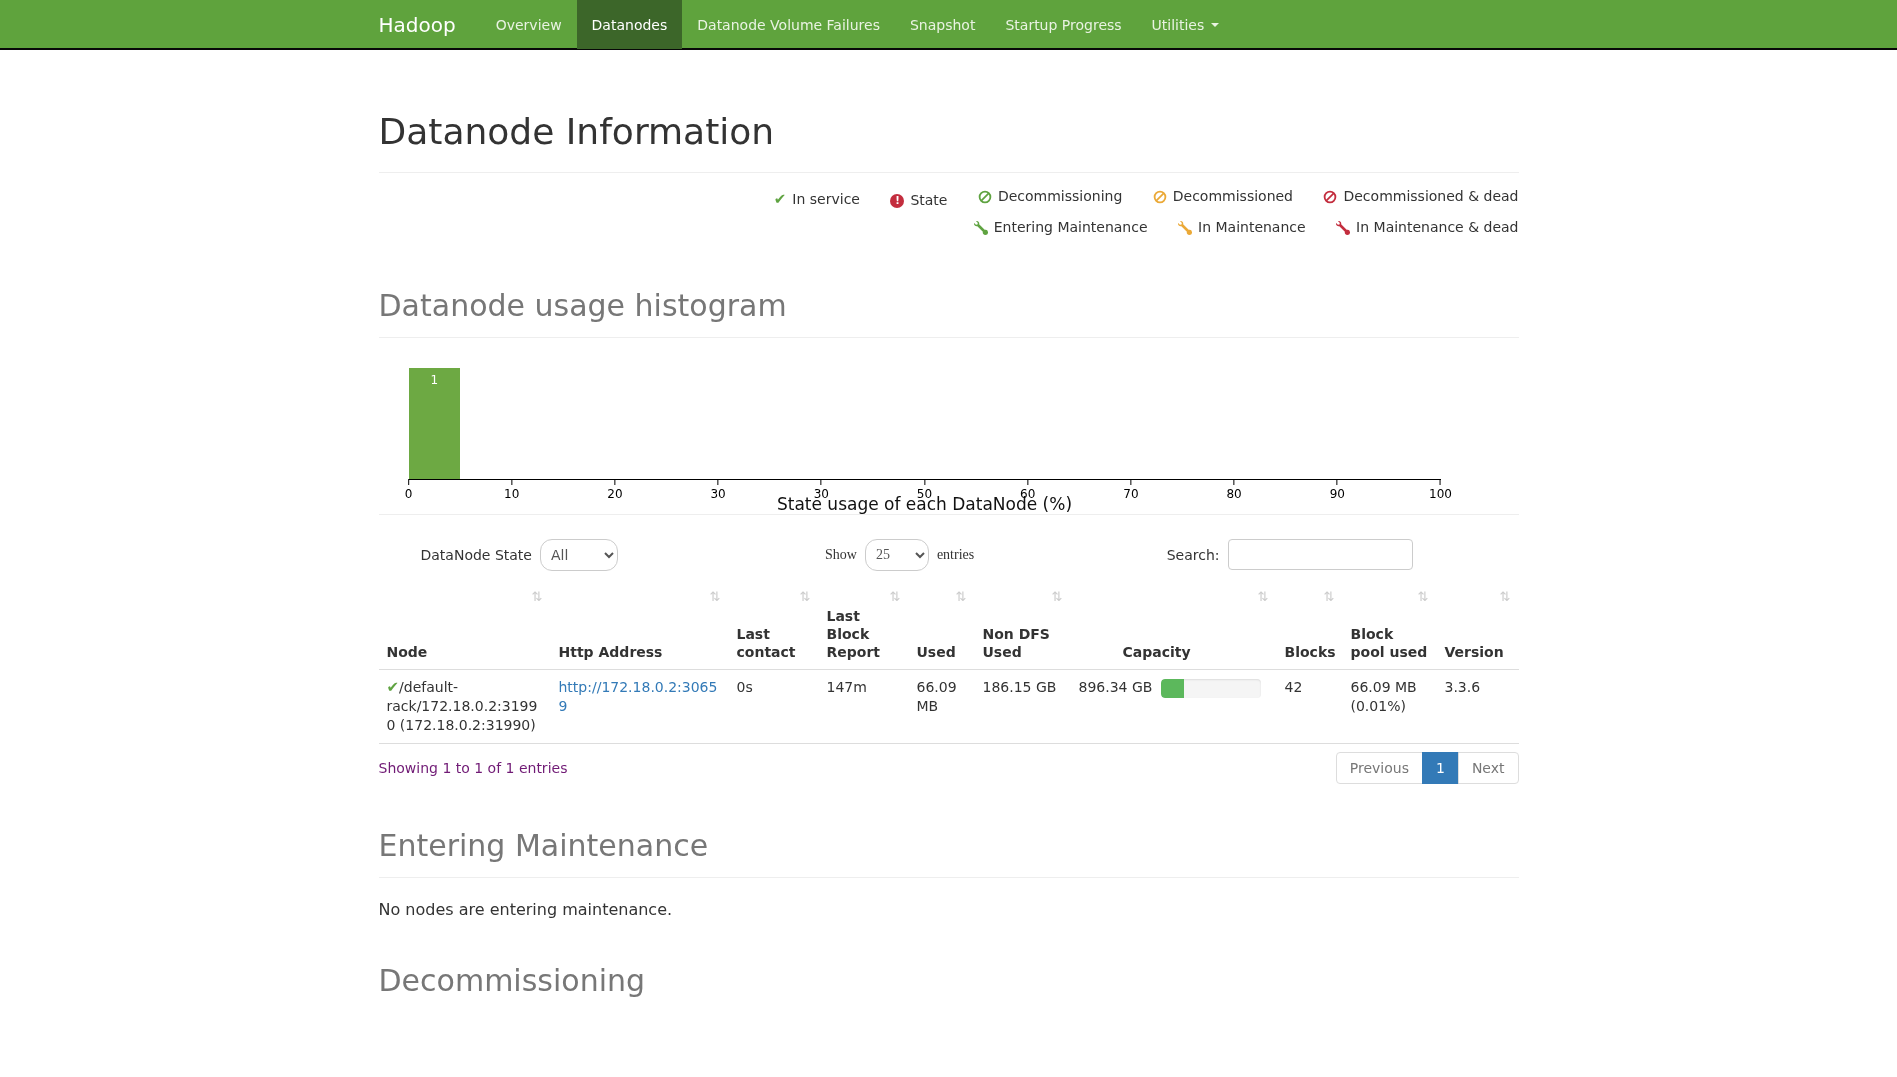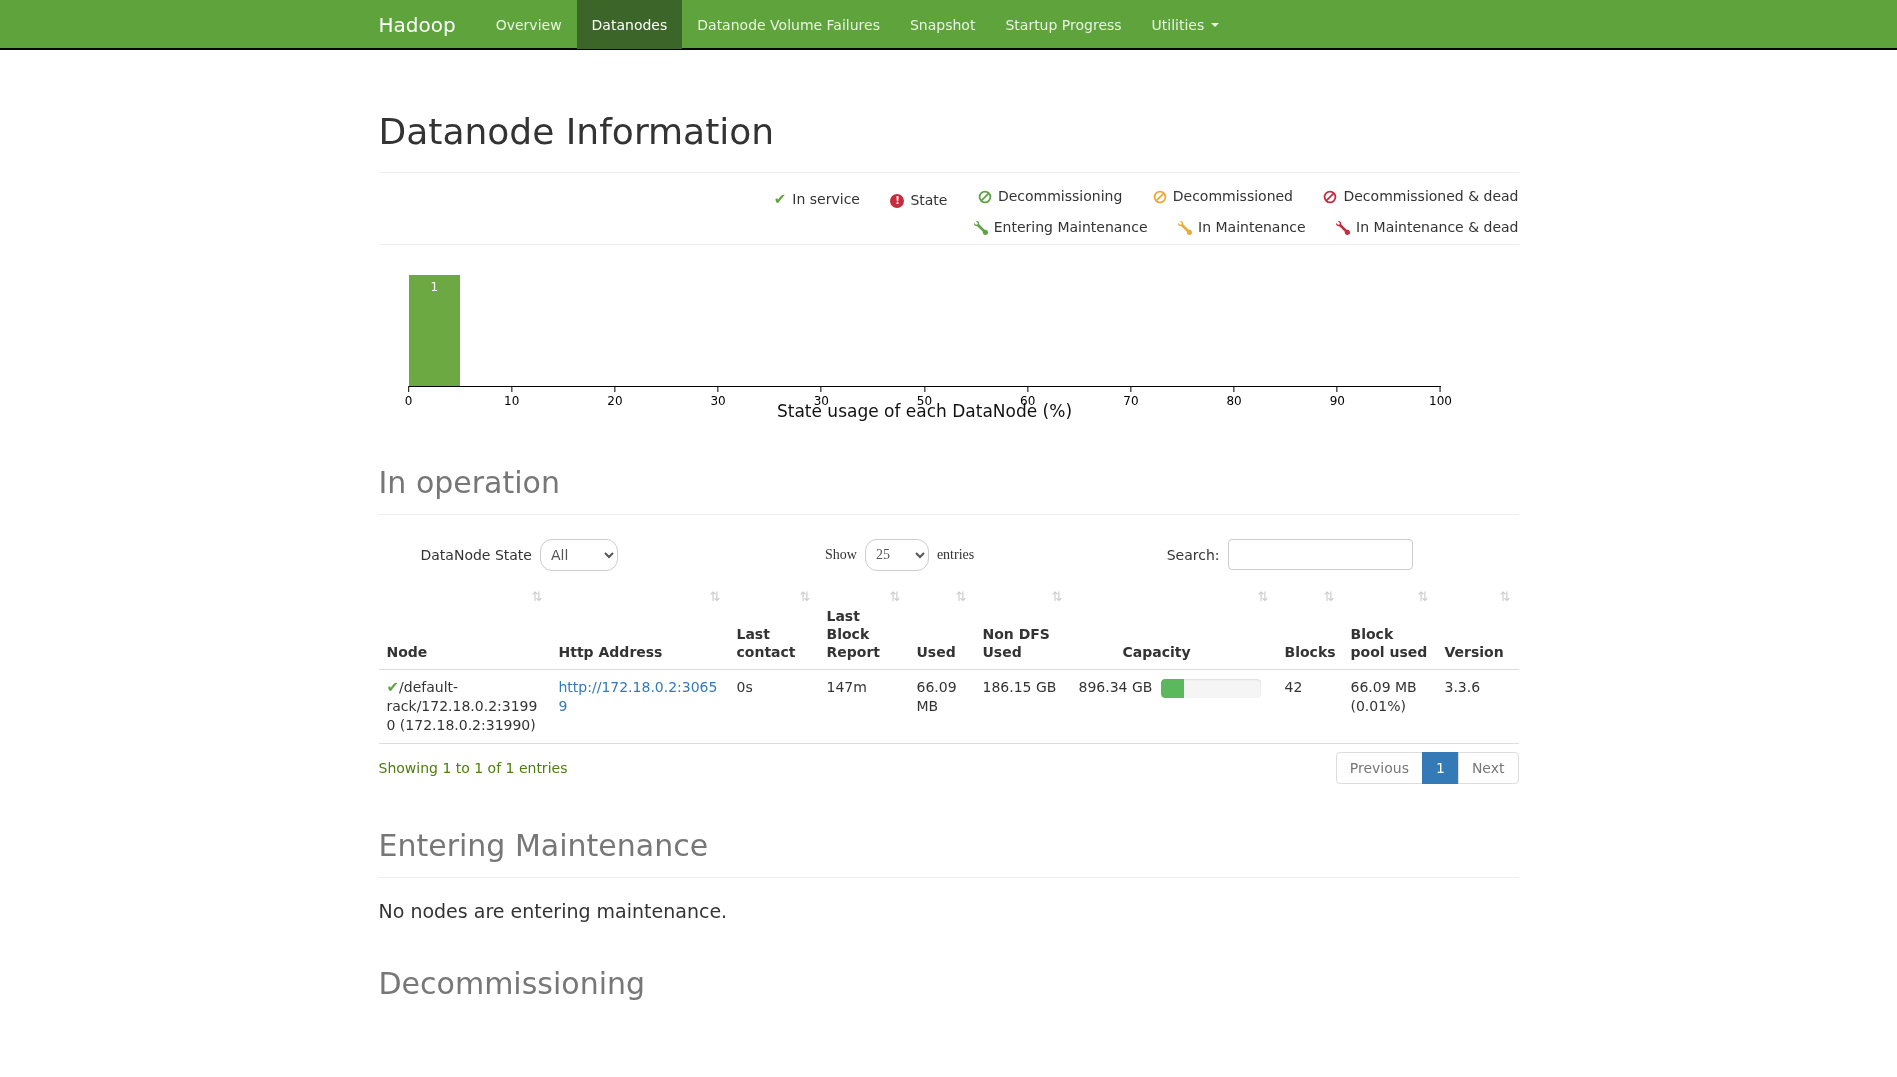--- a/index.html
+++ b/index.html
@@ -111,32 +111,32 @@
   .node-check { margin-right: 0; }
   .cap-cell { display: flex; align-items: flex-start; gap: 9px; }
   .progress {
     width: 100px; height: 19px; background: #f5f5f5; border-radius: 4px;
     box-shadow: inset 0 1px 2px rgba(0,0,0,.1); overflow: hidden; flex: 0 0 auto; margin-top: 1px;
   }
   .progress-bar { height: 100%; background: #5cb85c; border-radius: 4px 0 0 4px; }
 
   
   .table-footer { display: flex; align-items: center; margin-top: 8px; }
-  .showing { color: #4d7c0f; }
+  .showing { color: #701a75; }
   .pagination { list-style: none; display: inline-flex; margin: 0 0 0 auto; padding: 0; }
   .pagination li { margin-left: -1px; }
   .page-btn {
     display: block; padding: 7px 13px; border: 1px solid #ddd; background: #fff;
     color: #777; font-size: 14px; cursor: pointer; text-decoration: none;
   }
   .pagination li:first-child .page-btn { border-radius: 4px 0 0 4px; margin-left: 0; }
   .pagination li:last-child .page-btn { border-radius: 0 4px 4px 0; }
   .page-btn.active { background: #337ab7; border-color: #337ab7; color: #fff; }
 
-  .empty-msg { margin-top: 22px; font-size: 19px; color: #333; }
+  .empty-msg { margin-top: 22px; font-size: 16px; color: #333; }
   .last-heading { margin-top: 44px; }
 </style>
 </head>
 <body>
 
 <nav class="navbar">
   <div class="nav-inner">
     <a class="brand">Hadoop</a>
     <ul class="nav-list">
       <li class="nav-item">Overview</li>
@@ -216,20 +216,21 @@
         <span class="ic c-red">
             <svg class="wrench-svg" width="14" height="14" viewBox="0 0 16 16" fill="currentColor">
               <path d="M.102 2.223A3.004 3.004 0 0 0 3.78 5.897l6.341 6.252A3.003 3.003 0 0 0 13 16a3 3 0 1 0-.851-5.878L5.897 3.781A3.004 3.004 0 0 0 2.223.1l2.141 2.142L4 4l-1.757.364L.102 2.223z"></path>
             </svg>
           </span>
         <span>In Maintenance &amp; dead</span>
       </span>
     </div>
   </div>
 
+  <h2 class="section-title">Datanode usage histogram</h2>
   <hr>
 
   <div class="chart">
     <div class="plot">
       <div class="hist-bar" style="left:0%; width:5%;">
         <span class="bar-label">1</span>
       </div>
       <div class="tick" style="left:0%">
           <i></i>
           <span>0</span>
@@ -271,21 +272,20 @@
           <span>90</span>
         </div>
       <div class="tick" style="left:100%">
           <i></i>
           <span>100</span>
         </div>
     </div>
     <div class="xlabel">State usage of each DataNode (%)</div>
   </div>
 
-  <h2 class="section-title">In operation</h2>
   <hr>
 
   <div class="controls">
     <span class="ctl-label">DataNode State</span>
     <select class="state-select">
       <option>All</option>
     </select>
     <div class="show-group">
       <span class="ctl-label">Show</span>
       <select class="show-select">

